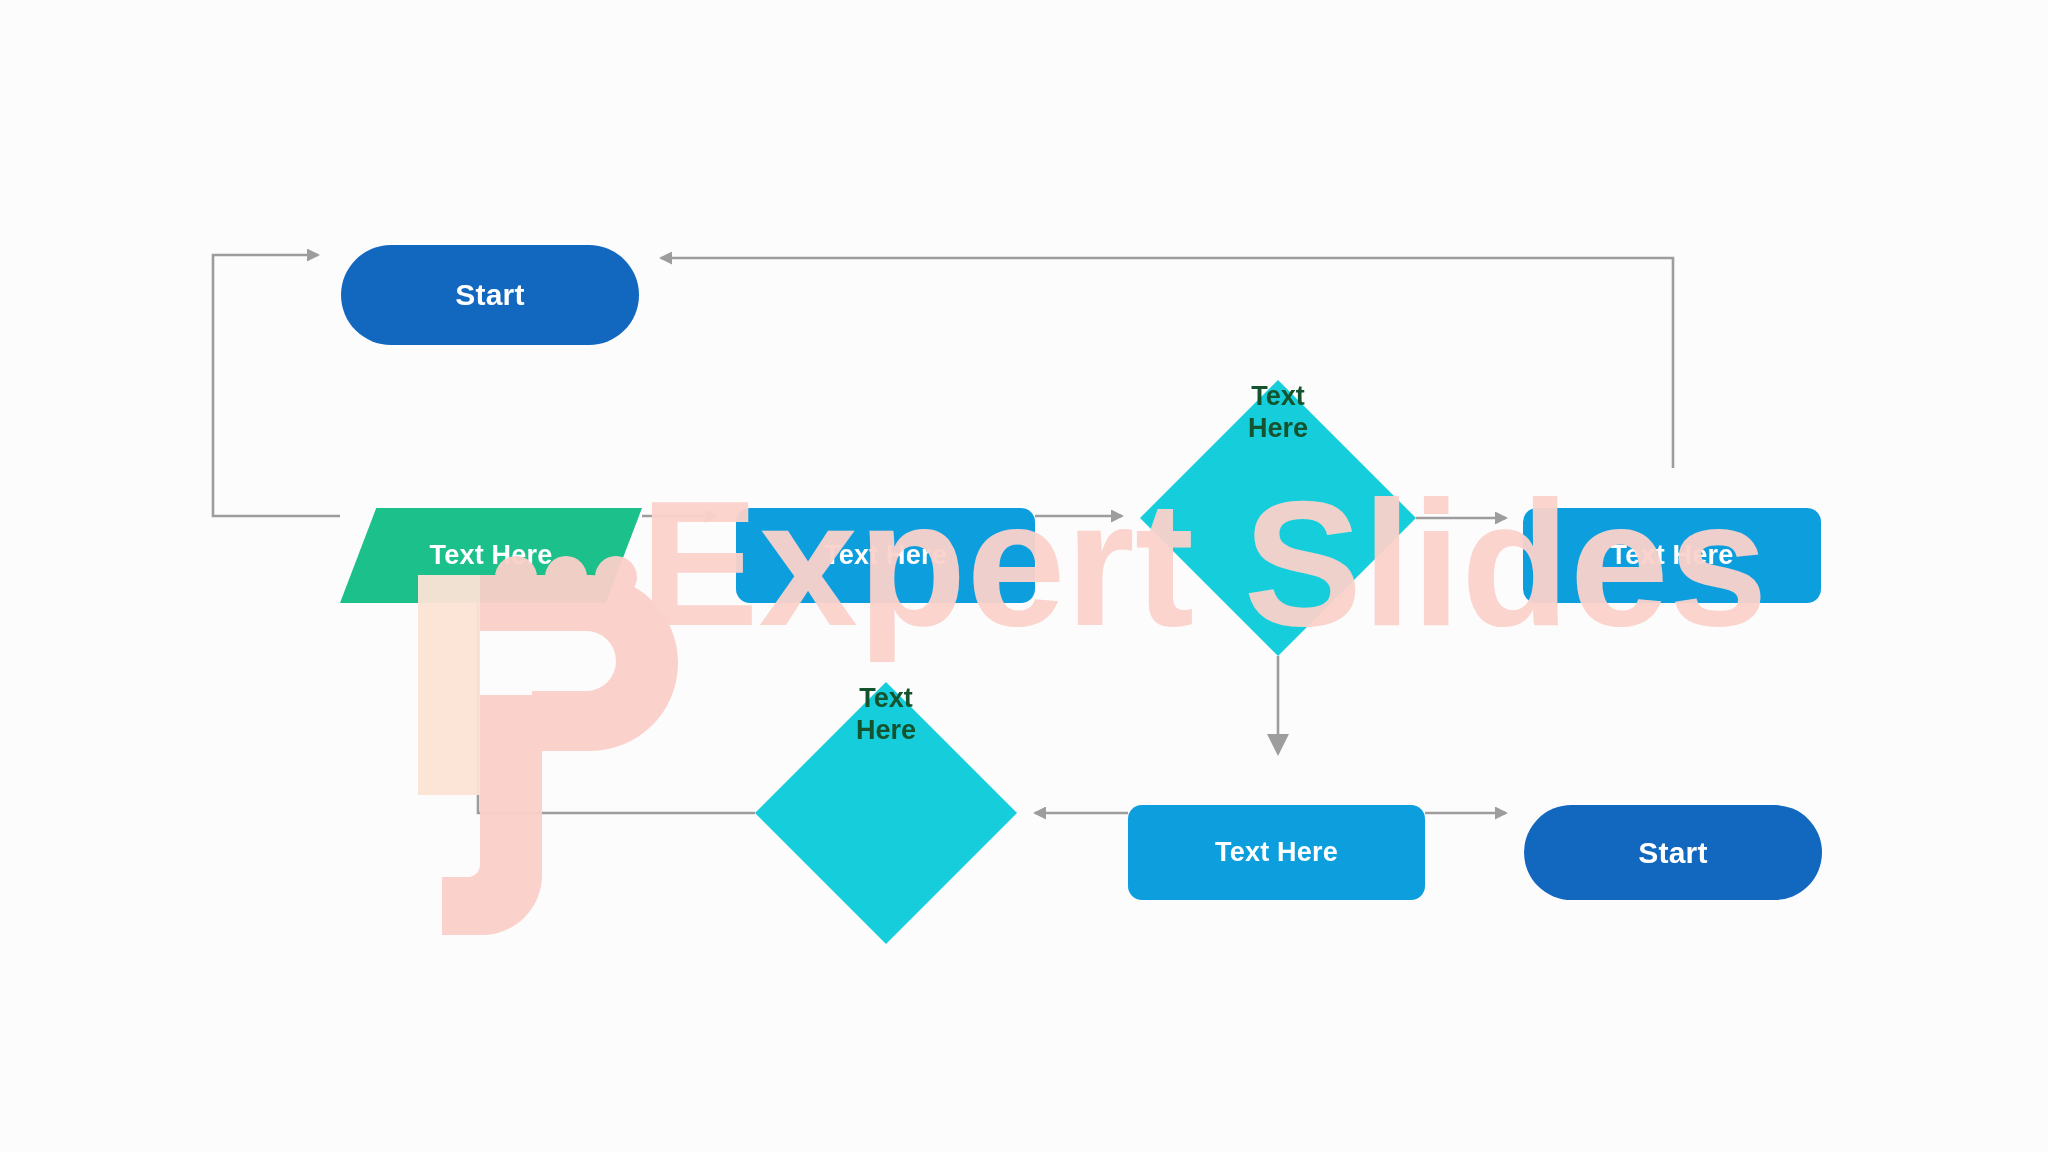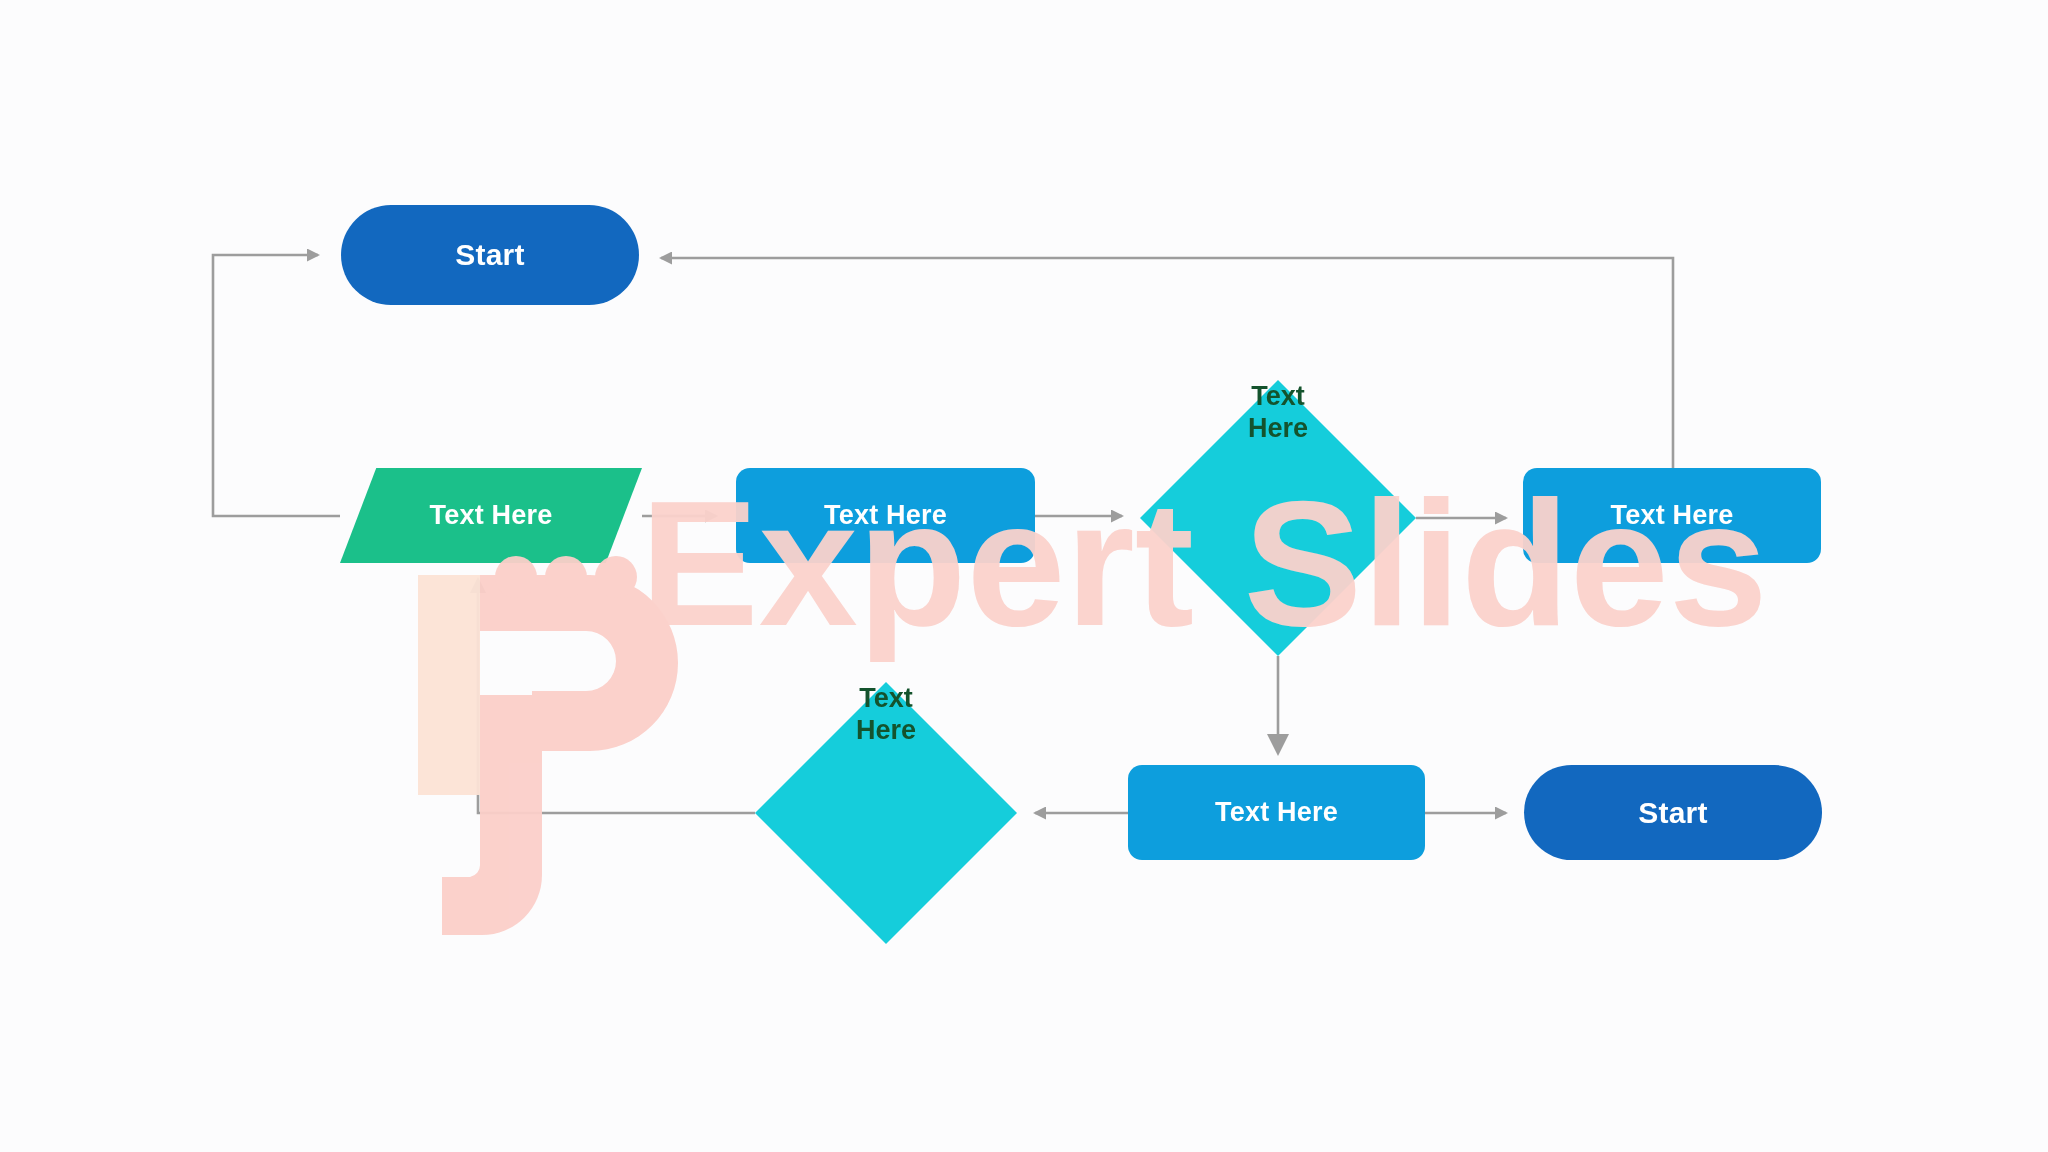--- a/index.html
+++ b/index.html
@@ -32,20 +32,21 @@
     position: absolute;
     z-index: 4;
     display: flex;
     align-items: center;
     justify-content: center;
     color: #ffffff;
     font-weight: bold;
     text-align: center;
     line-height: 1.18;
     letter-spacing: 0.2px;
+    margin-top: 40px;
   }
   .stadium {
     border-radius: 999px;
   }
   .rect {
     border-radius: 14px;
   }
   .para {
     
   }

